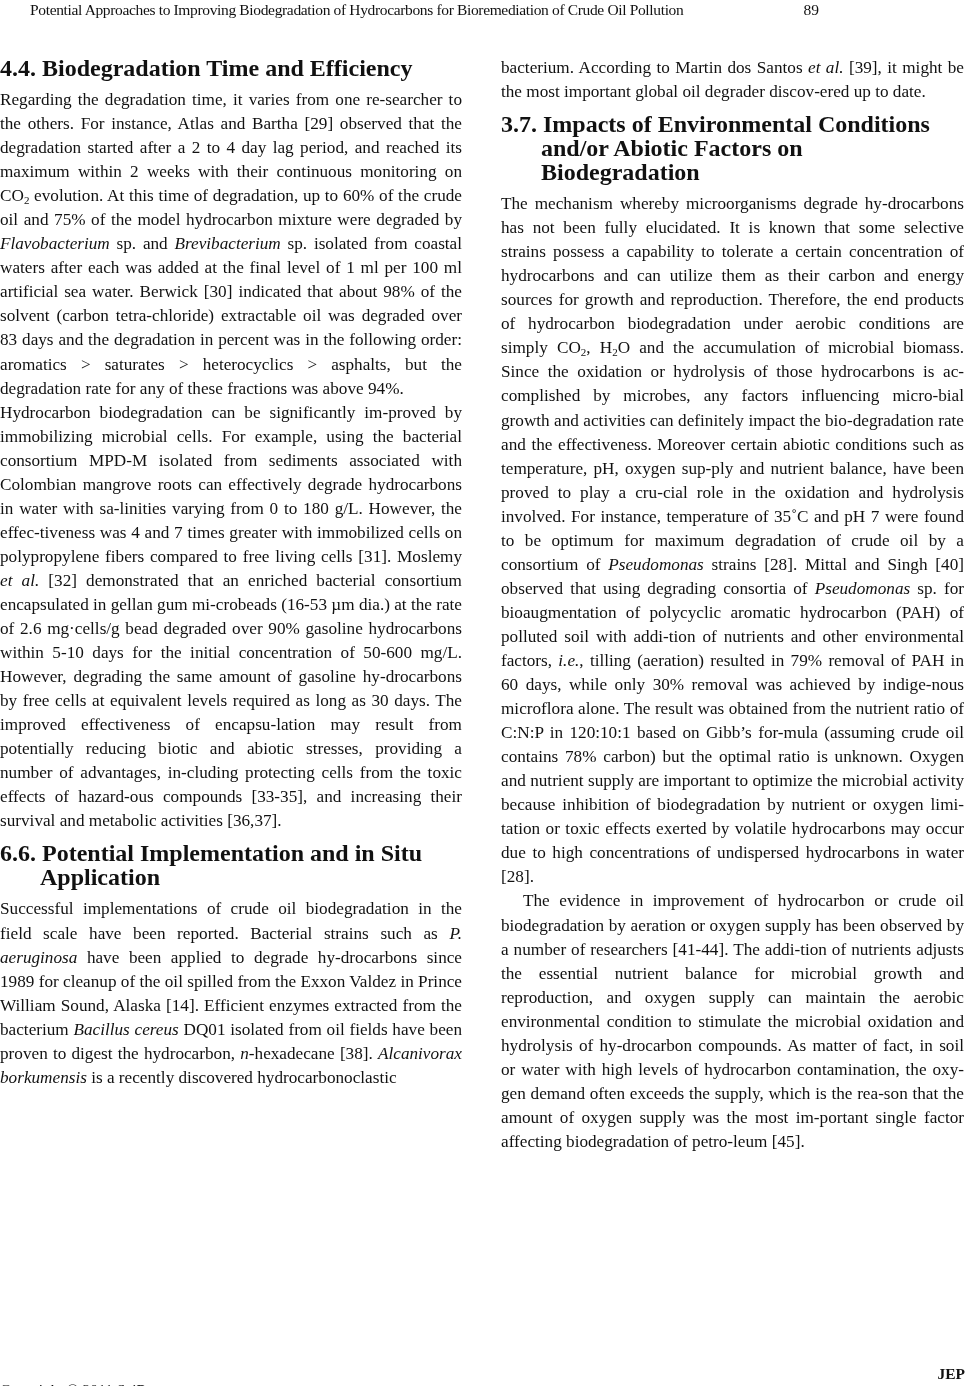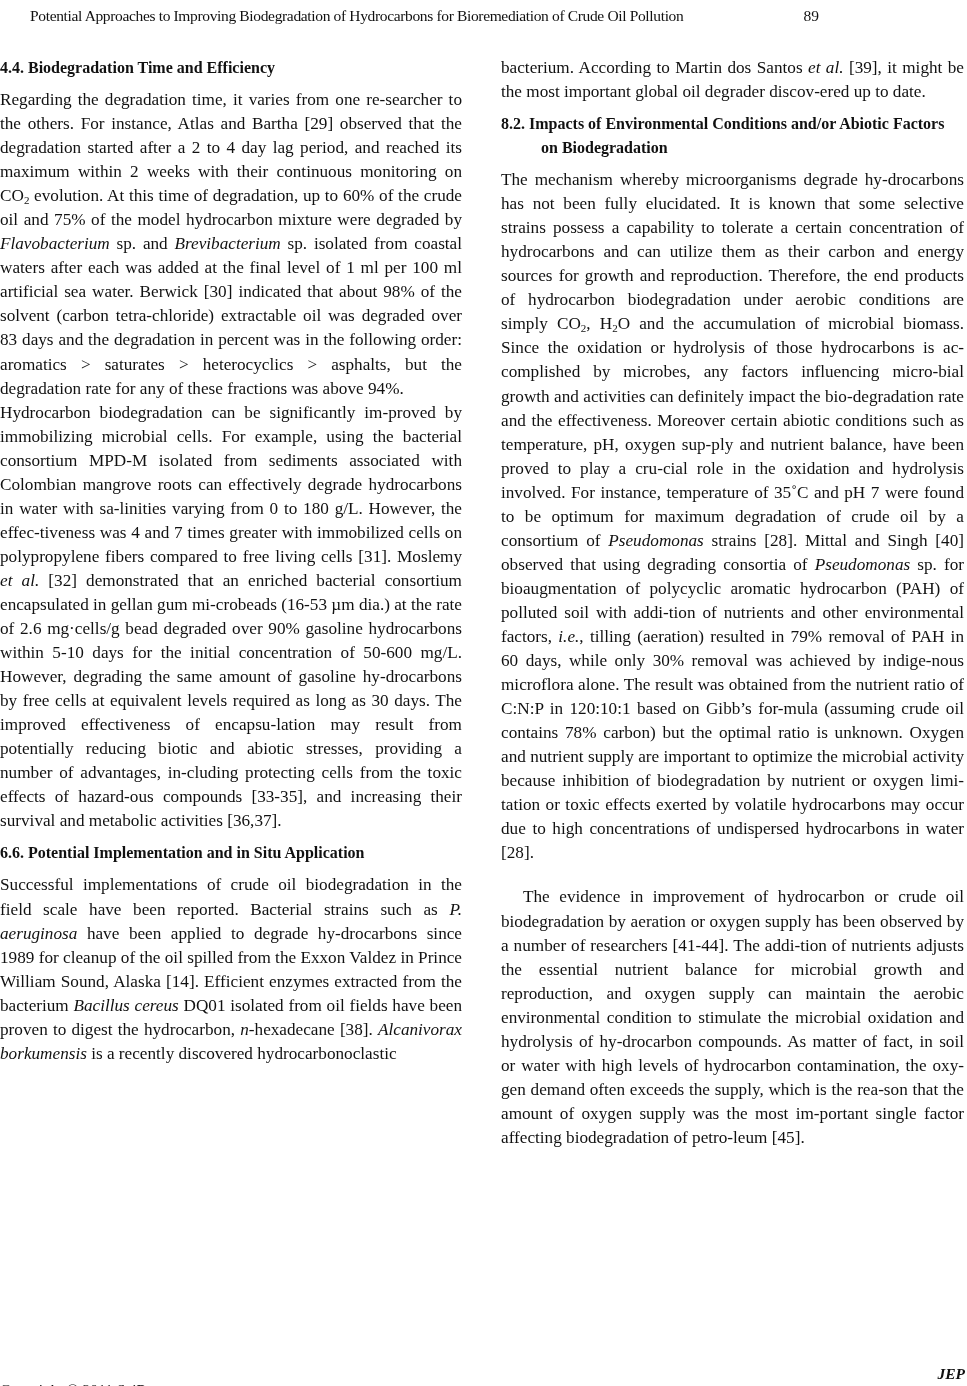--- a/index.html
+++ b/index.html
@@ -2,53 +2,53 @@
 <html><head>
 <meta charset="utf-8">
 <style>
   html, body { margin: 0; padding: 0; background: #ffffff; }
   body {
     width: 967px; height: 1386px; position: relative; overflow: hidden;
     font-family: "Liberation Serif", "DejaVu Serif", serif;
     color: #111111;
   }
   .running-header {
-    position: absolute; top: 6px; left: 0; width: 830px; height: 24px;
+    position: absolute; top: 0; left: 0; width: 830px; height: 24px;
     font-size: 15.5px; line-height: 20px; text-align: right;
   }
   .running-header .title {
     position: absolute; left: 30px; top: 0; letter-spacing: -0.35px; white-space: nowrap;
   }
   .running-header .page-no {
     position: absolute; right: 11px; top: 0;
   }
   .col {
     position: absolute; top: 56px; width: 462px;
     font-size: 17.2px; line-height: 24.05px;
   }
   .col.left { left: 0; }
   .col.right { left: 501px; width: 463px; }
   p {
     margin: 0; text-align: justify; hyphens: none;
   }
-  p.indent { text-indent: 22px; margin-top: 20px; }
+  p.indent { text-indent: 22px; }
   h2 {
-    font-size: 16px; font-weight: bold; margin: 0; line-height: 24px;
+    font-size: 24px; font-weight: bold; margin: 0; line-height: 24px;
     padding-left: 40px; text-indent: -40px;
   }
   .h-gap-top { margin-top: 8px; }
   .h-gap-bot { margin-bottom: 8px; }
   i, .ital { font-style: italic; }
   sub { font-size: 11px; vertical-align: -3px; line-height: 0; }
   .footer {
     position: absolute; left: 0; right: 0; top: 1364px; height: 22px;
     font-size: 15.5px; line-height: 20px;
   }
   .footer .copyright { position: absolute; left: 0; top: 16px; }
-  .footer .journal { position: absolute; right: 2px; top: 0; font-weight: bold; font-style: italic; }
+  .footer .journal { position: absolute; right: 2px; top: 0; font-weight: bold; }
 </style>
 </head>
 <body>
 
 <div class="running-header">
   <span class="title">Potential Approaches to Improving Biodegradation of Hydrocarbons for Bioremediation of Crude Oil Pollution</span>
   <span class="page-no">89</span>
 </div>
 
 <div class="col left">
@@ -57,21 +57,21 @@
 
   <p><span>Hydrocarbon biodegradation can be significantly im-proved by immobilizing microbial cells. For example, using the bacterial consortium MPD-M isolated from sediments associated with Colombian mangrove roots can effectively degrade hydrocarbons in water with sa-linities varying from 0 to 180 g/L. However, the effec-tiveness was 4 and 7 times greater with immobilized cells on polypropylene fibers compared to free living cells [31]. Moslemy </span><i>et al.</i><span> [32] demonstrated that an enriched bacterial consortium encapsulated in gellan gum mi-crobeads (16-53 µm dia.) at the rate of 2.6 mg·cells/g bead degraded over 90% gasoline hydrocarbons within 5-10 days for the initial concentration of 50-600 mg/L. However, degrading the same amount of gasoline hy-drocarbons by free cells at equivalent levels required as long as 30 days. The improved effectiveness of encapsu-lation may result from potentially reducing biotic and abiotic stresses, providing a number of advantages, in-cluding protecting cells from the toxic effects of hazard-ous compounds [33-35], and increasing their survival and metabolic activities [36,37].</span></p>
 
   <h2 class="h-gap-top h-gap-bot">6.6. Potential Implementation and in Situ Application</h2>
   <p><span>Successful implementations of crude oil biodegradation in the field scale have been reported. Bacterial strains such as </span><i>P. aeruginosa</i><span> have been applied to degrade hy-drocarbons since 1989 for cleanup of the oil spilled from the Exxon Valdez in Prince William Sound, Alaska [14]. Efficient enzymes extracted from the bacterium </span><i>Bacillus cereus</i><span> DQ01 isolated from oil fields have been proven to digest the hydrocarbon, </span><i>n</i><span>-hexadecane [38]. </span><i>Alcanivorax borkumensis</i><span> is a recently discovered hydrocarbonoclastic</span></p>
 </div>
 
 <div class="col right">
   <p><span>bacterium. According to Martin dos Santos </span><i>et al.</i><span> [39], it might be the most important global oil degrader discov-ered up to date.</span></p>
 
-  <h2 class="h-gap-top h-gap-bot">8.2. Impacts of Environmental Conditions and/or Abiotic Factors on Biodegradation</h2>
+  <h2 class="h-gap-top h-gap-bot">3.7. Impacts of Environmental Conditions and/or Abiotic Factors on Biodegradation</h2>
   <p><span>The mechanism whereby microorganisms degrade hy-drocarbons has not been fully elucidated. It is known that some selective strains possess a capability to tolerate a certain concentration of hydrocarbons and can utilize them as their carbon and energy sources for growth and reproduction. Therefore, the end products of hydrocarbon biodegradation under aerobic conditions are simply CO</span><sub>2</sub><span>, H</span><sub>2</sub><span>O and the accumulation of microbial biomass. Since the oxidation or hydrolysis of those hydrocarbons is ac-complished by microbes, any factors influencing micro-bial growth and activities can definitely impact the bio-degradation rate and the effectiveness. Moreover certain abiotic conditions such as temperature, pH, oxygen sup-ply and nutrient balance, have been proved to play a cru-cial role in the oxidation and hydrolysis involved. For instance, temperature of 35˚C and pH 7 were found to be optimum for maximum degradation of crude oil by a consortium of </span><i>Pseudomonas</i><span> strains [28]. Mittal and Singh [40] observed that using degrading consortia of </span><i>Pseudomonas</i><span> sp. for bioaugmentation of polycyclic aromatic hydrocarbon (PAH) of polluted soil with addi-tion of nutrients and other environmental factors, </span><i>i.e.</i><span>, tilling (aeration) resulted in 79% removal of PAH in 60 days, while only 30% removal was achieved by indige-nous microflora alone. The result was obtained from the nutrient ratio of C:N:P in 120:10:1 based on Gibb’s for-mula (assuming crude oil contains 78% carbon) but the optimal ratio is unknown. Oxygen and nutrient supply are important to optimize the microbial activity because inhibition of biodegradation by nutrient or oxygen limi-tation or toxic effects exerted by volatile hydrocarbons may occur due to high concentrations of undispersed hydrocarbons in water [28].</span></p>
   <p class="indent">The evidence in improvement of hydrocarbon or crude oil biodegradation by aeration or oxygen supply has been observed by a number of researchers [41-44]. The addi-tion of nutrients adjusts the essential nutrient balance for microbial growth and reproduction, and oxygen supply can maintain the aerobic environmental condition to stimulate the microbial oxidation and hydrolysis of hy-drocarbon compounds. As matter of fact, in soil or water with high levels of hydrocarbon contamination, the oxy-gen demand often exceeds the supply, which is the rea-son that the amount of oxygen supply was the most im-portant single factor affecting biodegradation of petro-leum [45].</p>
 </div>
 
 <div class="footer">
   <span class="copyright">Copyright © 2011 SciRes.</span>
   <span class="journal">JEP</span>
 </div>
 
 </body></html>

